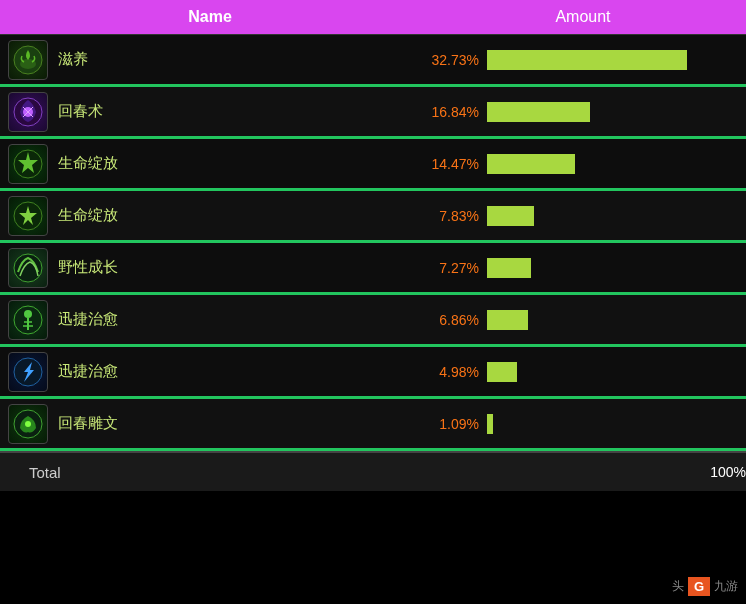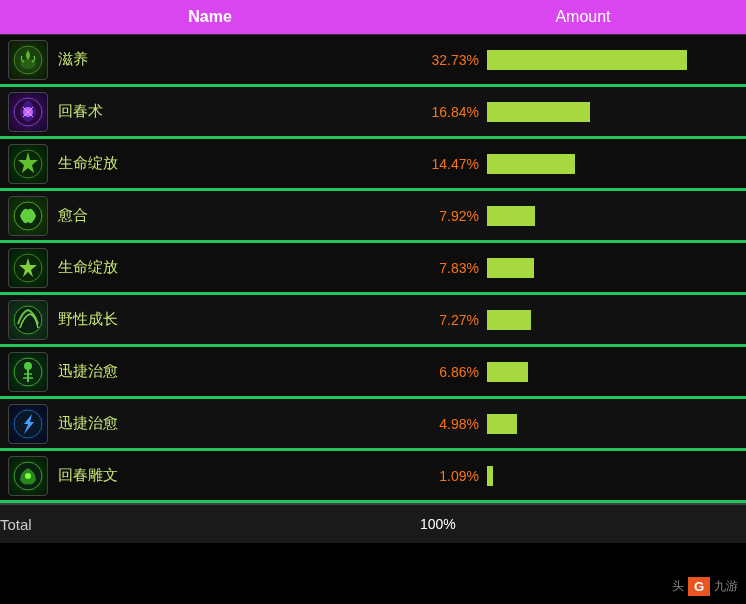--- a/index.html
+++ b/index.html
@@ -106,28 +106,29 @@
     .total-row {
       display: flex;
       align-items: center;
       background: #1a1a1a;
       border-top: 2px solid #444;
       min-height: 40px;
       padding: 6px 0;
     }
     .total-label {
       flex: 0 0 420px;
-      padding-left: 0;
+      padding-left: 29px;
       color: #cccccc;
       font-size: 15px;
     }
     .total-amount {
       flex: 1;
       color: #ffffff;
       font-size: 14px;
+      text-align: right;
     }
     
     .watermark {
       position: absolute;
       bottom: 8px;
       right: 8px;
       color: #888;
       font-size: 12px;
       display: flex;
       align-items: center;
@@ -212,39 +213,20 @@
     </div>
     <div class="cell-amount">
       <span class="pct-text">14.47%</span>
       <div class="bar-container">
         <div class="bar" style="width:88px;"></div>
       </div>
     </div>
   </div>
       <div class="table-row">
     <div class="cell-name">
-      <div class="icon-placeholder icon-yuhe">
-        <div class="icon-inner">
-          <svg width="36" height="36" viewBox="0 0 36 36">
-            <circle cx="18" cy="18" r="14" fill="#0a2808" stroke="#50a020" stroke-width="1"></circle>
-      <path d="M10 18 Q14 8 18 12 Q22 8 26 18 Q22 28 18 24 Q14 28 10 18" fill="#60d040"></path>
-          </svg>
-        </div>
-      </div>
-      <span class="skill-name">愈合</span>
-    </div>
-    <div class="cell-amount">
-      <span class="pct-text">7.92%</span>
-      <div class="bar-container">
-        <div class="bar" style="width:48px;"></div>
-      </div>
-    </div>
-  </div>
-      <div class="table-row">
-    <div class="cell-name">
       <div class="icon-placeholder icon-shengming2">
         <div class="icon-inner">
           <svg width="36" height="36" viewBox="0 0 36 36">
             <circle cx="18" cy="18" r="14" fill="#0a2808" stroke="#408020" stroke-width="1"></circle>
       <path d="M18 8 L20 15 L27 15 L21 20 L23 27 L18 22 L13 27 L15 20 L9 15 L16 15 Z" fill="#80d040"></path>
           </svg>
         </div>
       </div>
       <span class="skill-name">生命绽放</span>
     </div>

